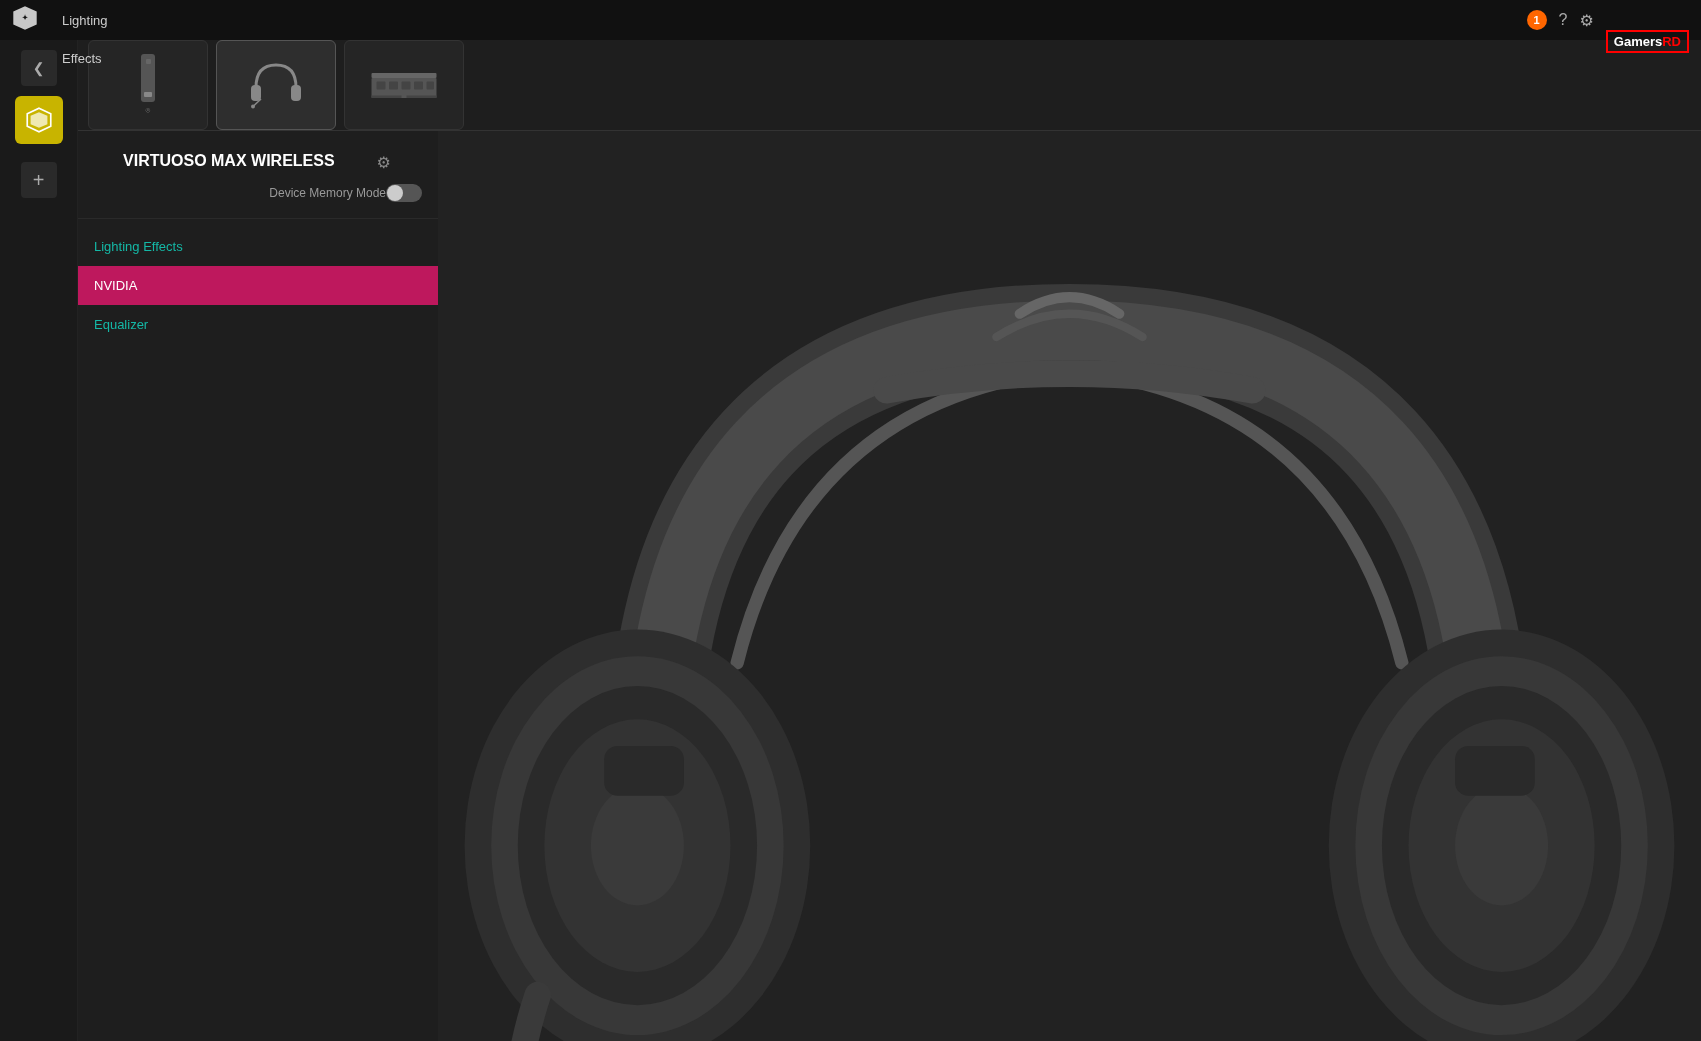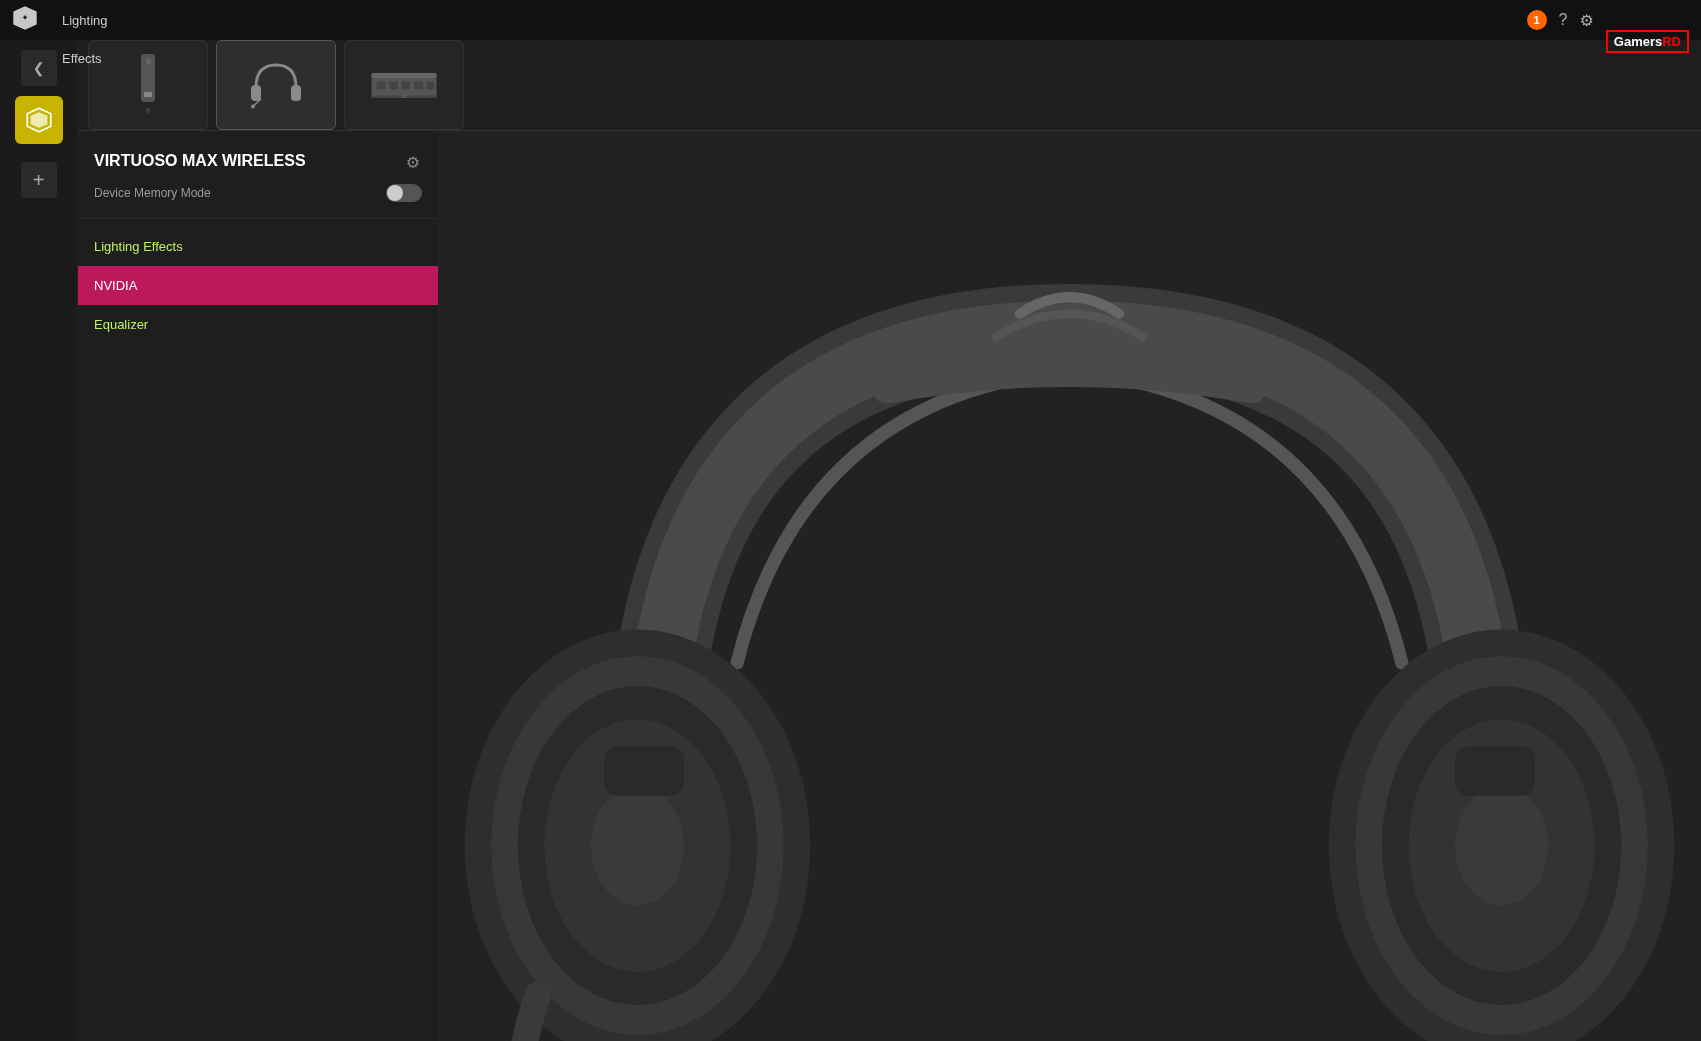--- a/index.html
+++ b/index.html
@@ -177,41 +177,41 @@
       overflow-y: auto;
     }
 
     
     .device-info-section {
       padding: 20px 16px 16px 16px;
       border-bottom: 1px solid #2a2a2a;
     }
     .device-header {
       display: flex;
-      justify-content: space-between;
+      justify-content: center;
       align-items: flex-start;
       margin-bottom: 10px;
       gap: 40px;
     }
     .device-title {
       font-size: 16px;
       font-weight: bold;
       color: #fff;
       line-height: 1.3;
     }
     .gear-icon-btn {
       color: #888;
       font-size: 16px;
       cursor: pointer;
       padding: 2px;
     }
     .device-memory-row {
       display: flex;
       align-items: center;
-      justify-content: space-between;
+      justify-content: flex-end;
       margin-top: 8px;
     }
     .device-memory-label {
       font-size: 12px;
       color: #999;
     }
     .toggle-switch {
       width: 36px;
       height: 18px;
       background: #555;
@@ -230,21 +230,21 @@
       transition: left 0.2s;
     }
 
     
     .nav-section {
       padding: 8px 0;
     }
     .nav-item {
       padding: 12px 16px;
       font-size: 13px;
-      color: #bef264;
+      color: #14b8a6;
       cursor: pointer;
       transition: background 0.15s;
     }
     .nav-item.active {
       background: #be185d;
       color: #fff;
       font-weight: 500;
     }
 
     

